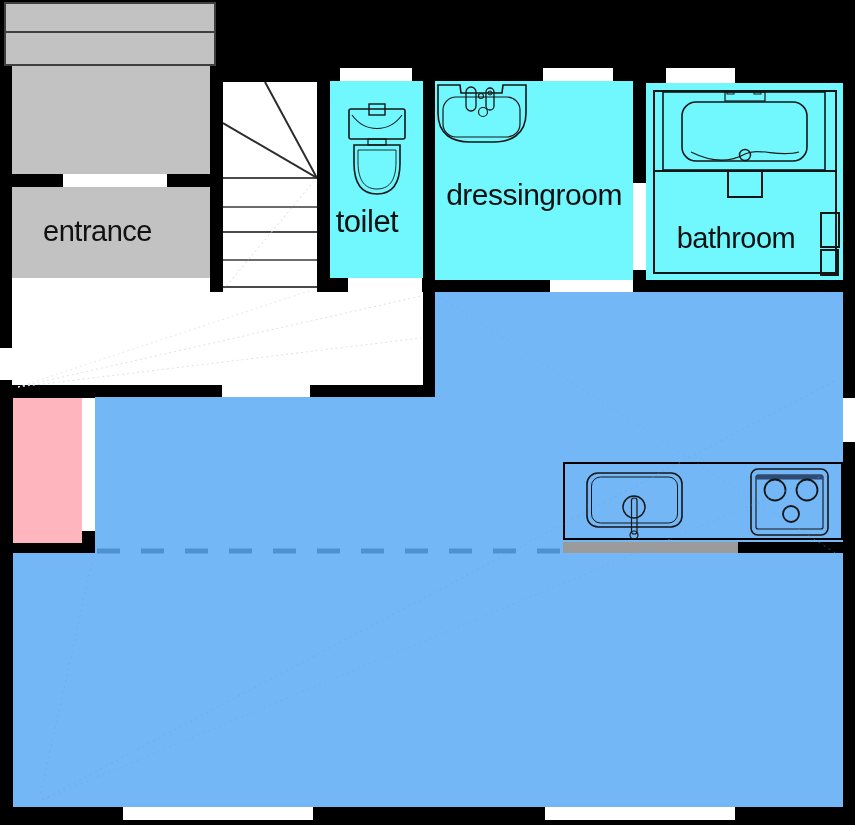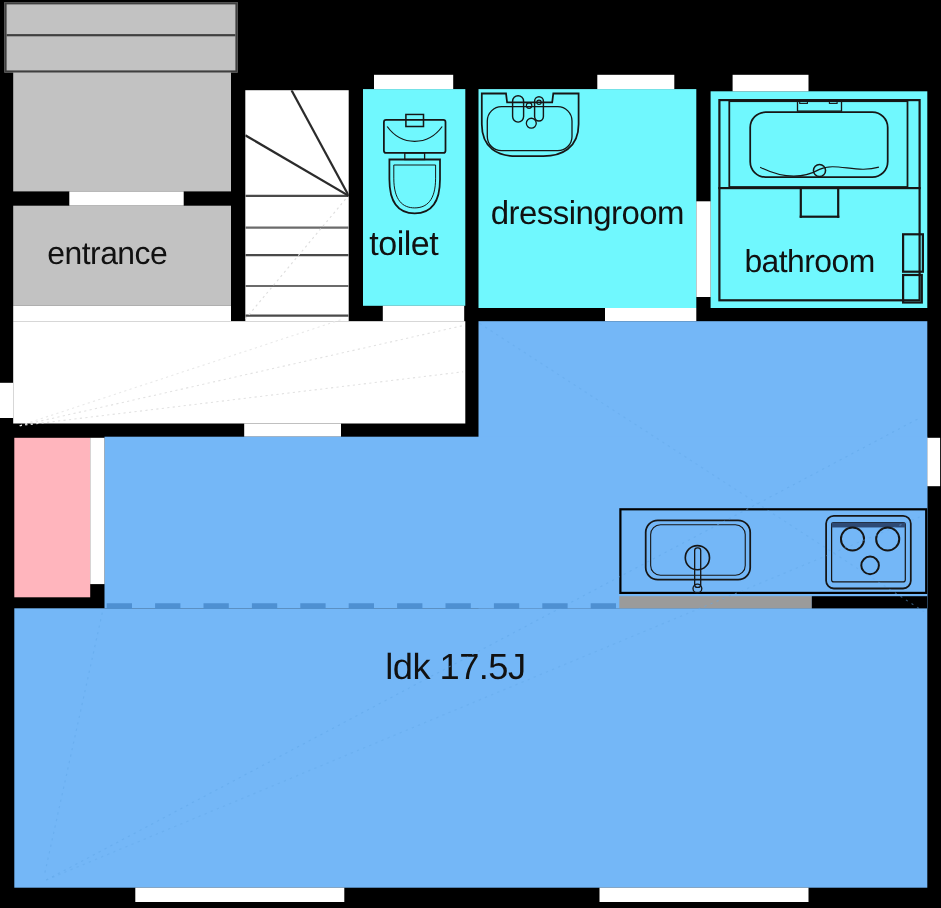--- a/index.html
+++ b/index.html
@@ -128,21 +128,20 @@
       <rect x="8" y="9" width="67" height="54" rx="2" stroke-width="1.1"></rect>
       <rect x="8" y="9" width="67" height="4.5" fill="#2e4a75" stroke="none"></rect>
       <circle cx="27" cy="24" r="10.5" stroke-width="1.8"></circle>
       <circle cx="59" cy="24" r="10.5" stroke-width="1.8"></circle>
       <circle cx="43" cy="48" r="8" stroke-width="1.8"></circle>
     </svg>
   </div>
   <div class="abs" style="left:563px;top:542px;width:175px;height:11px;background:var(--counter_bar_gray);"></div>
   <div class="abs" style="left:738px;top:542px;width:105px;height:11px;background:var(--wall);"></div>
 
-  <span class="label" style="left:314px;top:589px;width:200px;font-size:33px;">ldk 17.5J</span>
 
   <div class="abs white" style="left:123px;top:807px;width:190px;height:13px;"></div>
   <div class="abs white" style="left:545px;top:807px;width:190px;height:13px;"></div>
 
   <svg class="overlay" width="855" height="825" viewBox="0 0 855 825" fill="none">
     <line x1="18" y1="387" x2="421" y2="296" stroke="#e2e2e2" stroke-width="1" stroke-dasharray="2,3"></line>
     <line x1="18" y1="387" x2="421" y2="338" stroke="#e2e2e2" stroke-width="1" stroke-dasharray="2,3"></line>
     <line x1="18" y1="387" x2="312" y2="290" stroke="#e9e9e9" stroke-width="1" stroke-dasharray="2,3"></line>
     <line x1="93" y1="557" x2="40" y2="797" stroke="#63a9e9" stroke-opacity="0.6" stroke-width="1" stroke-dasharray="2,4"></line>
     <line x1="42" y1="800" x2="836" y2="380" stroke="#63a9e9" stroke-opacity="0.6" stroke-width="1" stroke-dasharray="2,4"></line>

